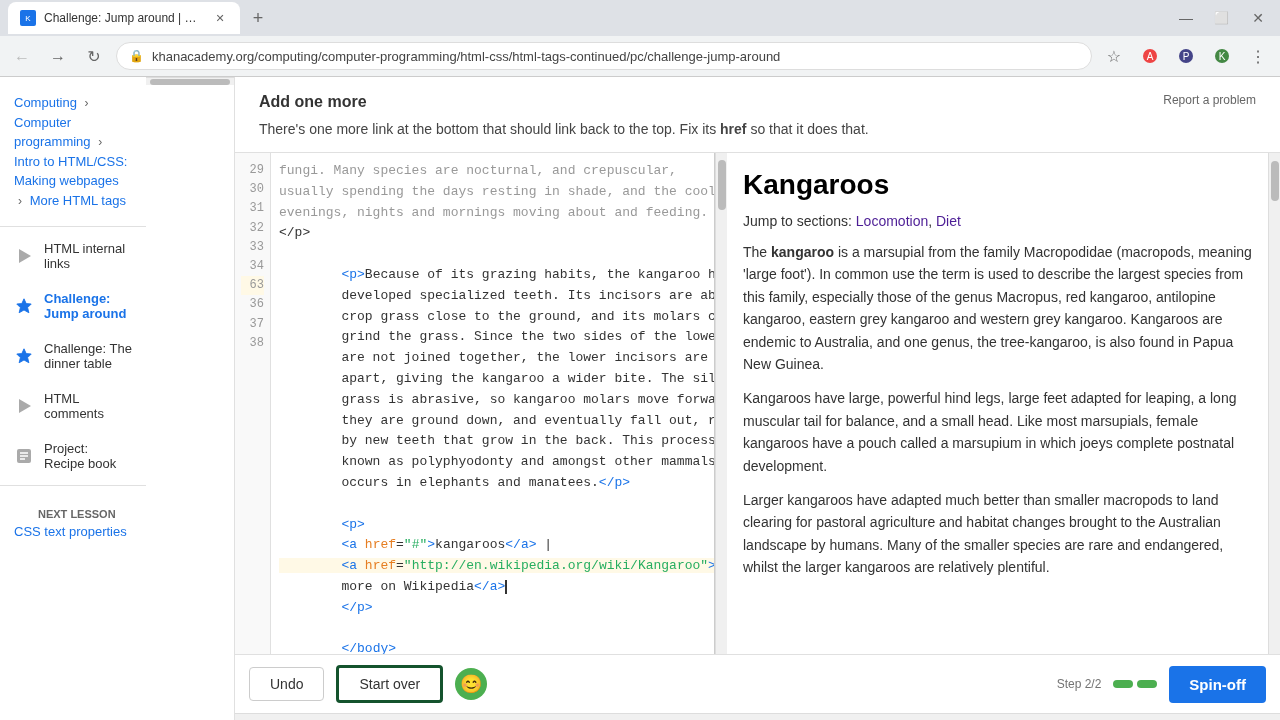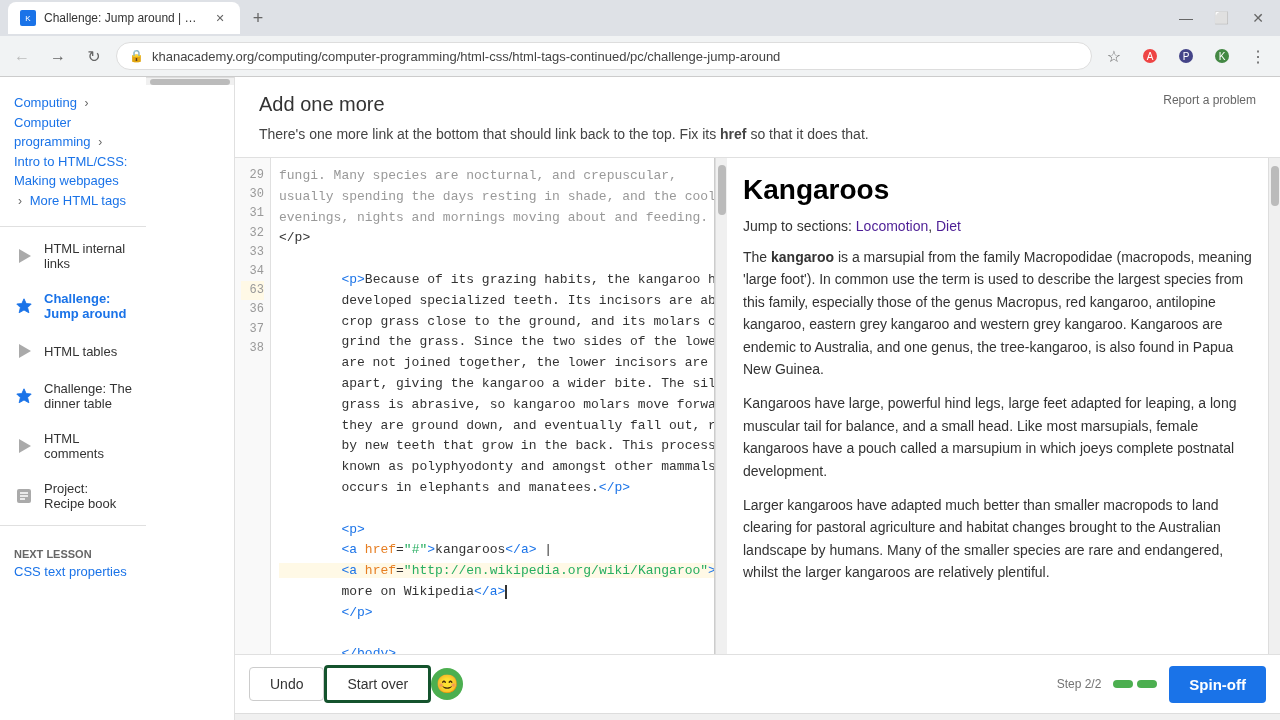--- a/index.html
+++ b/index.html
@@ -157,20 +157,21 @@
     }
     .next-lesson-area {
       padding: 14px;
       margin-top: 8px;
     }
     .next-lesson-label {
       font-size: 11px;
       color: #666;
       font-weight: bold;
       text-transform: uppercase;
+      margin-left: 24px;
     }
     .next-lesson-name {
       font-size: 13px;
       color: #1a73e8;
       margin-top: 4px;
       cursor: pointer;
     }
 
     
     .content-area {
@@ -182,22 +183,22 @@
 
     
     .content-header {
       padding: 16px 24px 12px;
       border-bottom: 1px solid #e0e0e0;
       display: flex;
       justify-content: space-between;
       align-items: flex-start;
     }
     .content-header-left h2 {
-      font-size: 20px;
-      font-weight: normal;
+      font-size: 16px;
+      font-weight: bold;
       color: #333;
       margin-bottom: 8px;
     }
     .content-header-left p {
       font-size: 14px;
       color: #444;
       line-height: 1.5;
     }
     .report-link {
       font-size: 12px;
@@ -500,26 +501,20 @@
 
         <div class="sidebar-item active">
           <div class="sidebar-icon">
             <svg width="18" height="18" viewBox="0 0 20 20">
                 <polygon points="10,2 12.4,7.3 18,7.8 14,11.8 15.4,17.5 10,14.4 4.6,17.5 6,11.8 2,7.8 7.6,7.3" fill="#1a73e8" stroke="#1a73e8" stroke-width="1"></polygon>
               </svg>
           </div>
           <span>Challenge: Jump around</span>
         </div>
 
-        <div class="sidebar-item">
-          <div class="sidebar-icon">
-            <div class="icon-play"></div>
-          </div>
-          <span>HTML tables</span>
-        </div>
 
         <div class="sidebar-item">
           <div class="sidebar-icon">
             <svg width="18" height="18" viewBox="0 0 20 20">
                 <polygon points="10,2 12.4,7.3 18,7.8 14,11.8 15.4,17.5 10,14.4 4.6,17.5 6,11.8 2,7.8 7.6,7.3" fill="#1a73e8" stroke="#1a73e8" stroke-width="1"></polygon>
               </svg>
           </div>
           <span>Challenge: The dinner table</span>
         </div>
 
@@ -641,21 +636,21 @@
           <p>Larger kangaroos have adapted much better than smaller macropods to land clearing for pastoral agriculture and habitat changes brought to the Australian landscape by humans. Many of the smaller species are rare and endangered, whilst the larger kangaroos are relatively plentiful.</p>
         </div>
       </div>
 
       <div class="preview-scrollbar">
         <div class="preview-scrollbar-thumb"></div>
       </div>
 
     </div>
 
-    <div style="border-top:1px solid #e0e0e0; padding:10px 14px; display:flex; align-items:center; background:#fff;">
+    <div style="border-top:1px solid #e0e0e0; padding:10px 14px; display:flex; align-items:center; gap:12px; background:#fff;">
       <button class="btn-undo">Undo</button>
       <button class="btn-start-over">Start over</button>
       <div class="emoji-hint" title="Get a hint">😊</div>
 
       <div class="step-area">
         <span class="step-label">Step 2/2</span>
         <div class="step-progress">
           <div class="step-dot"></div>
           <div class="step-dot"></div>
         </div>

